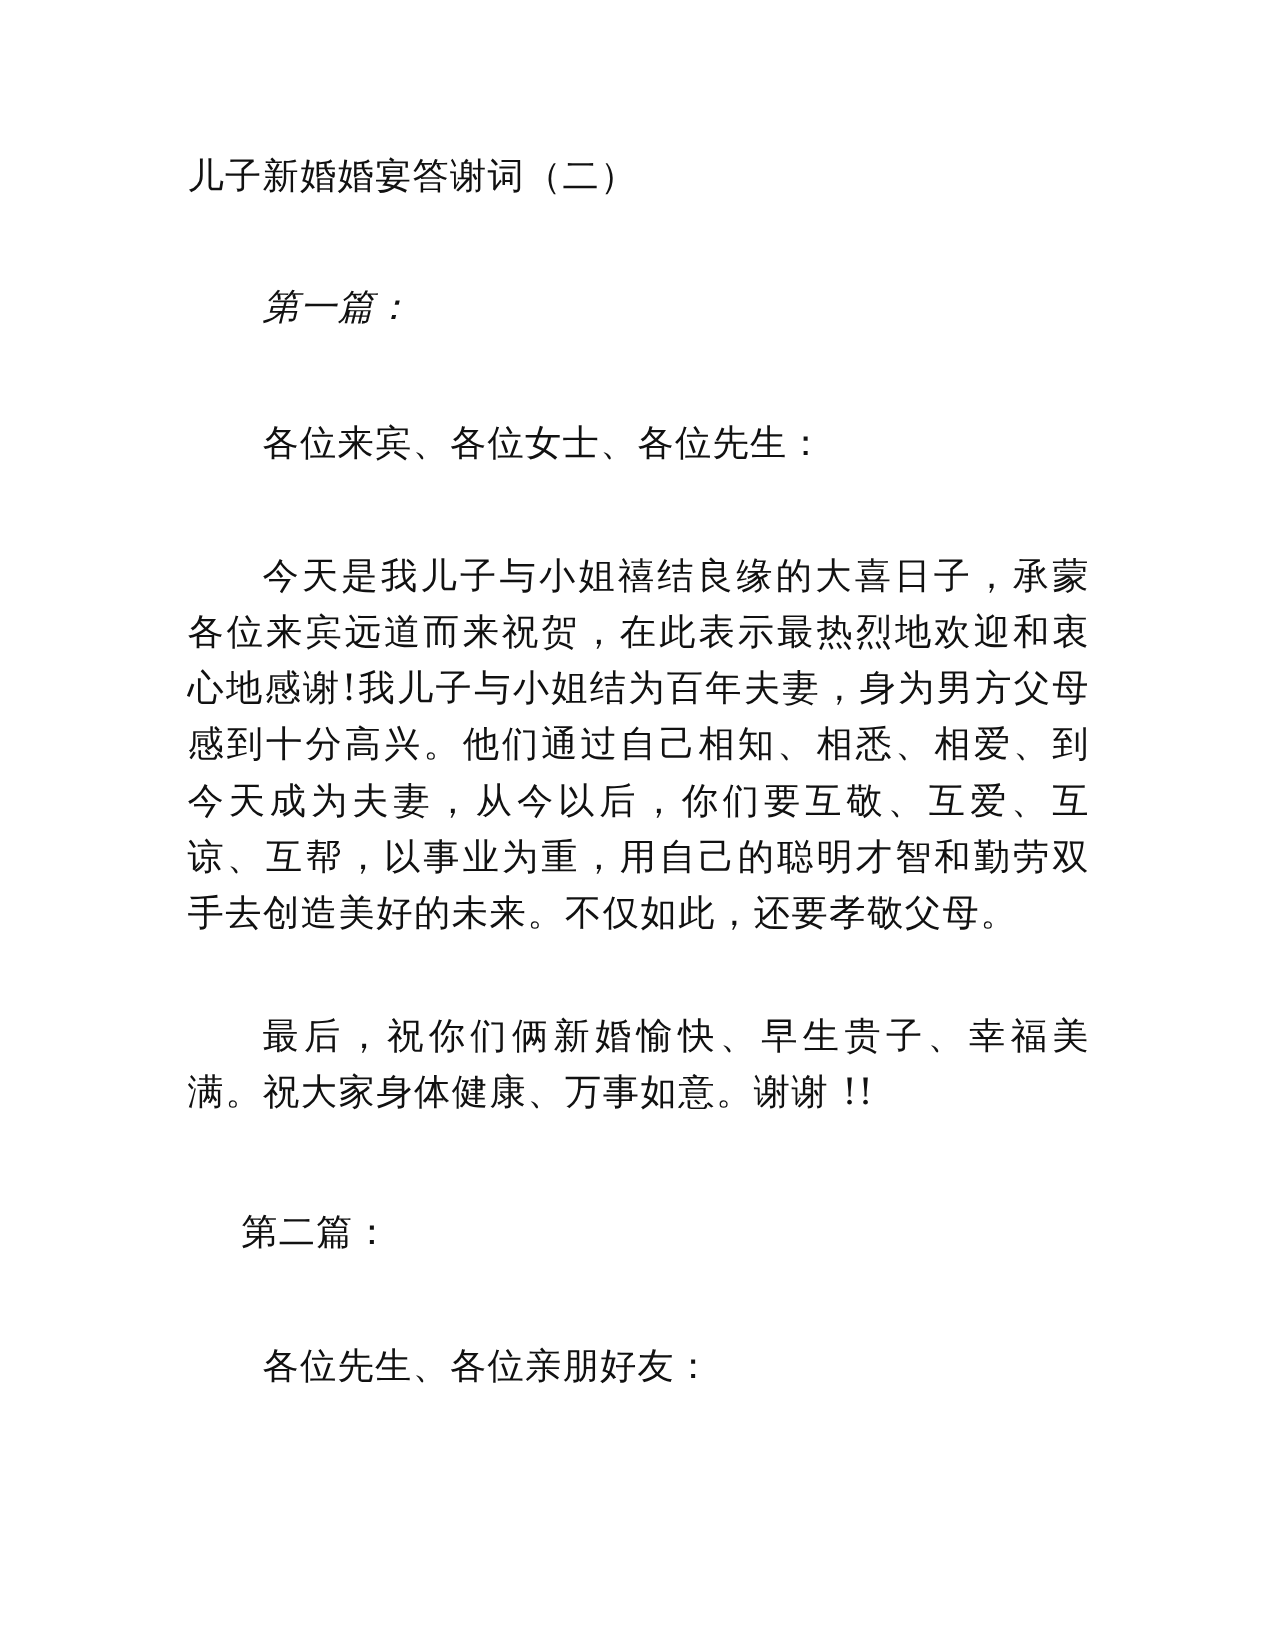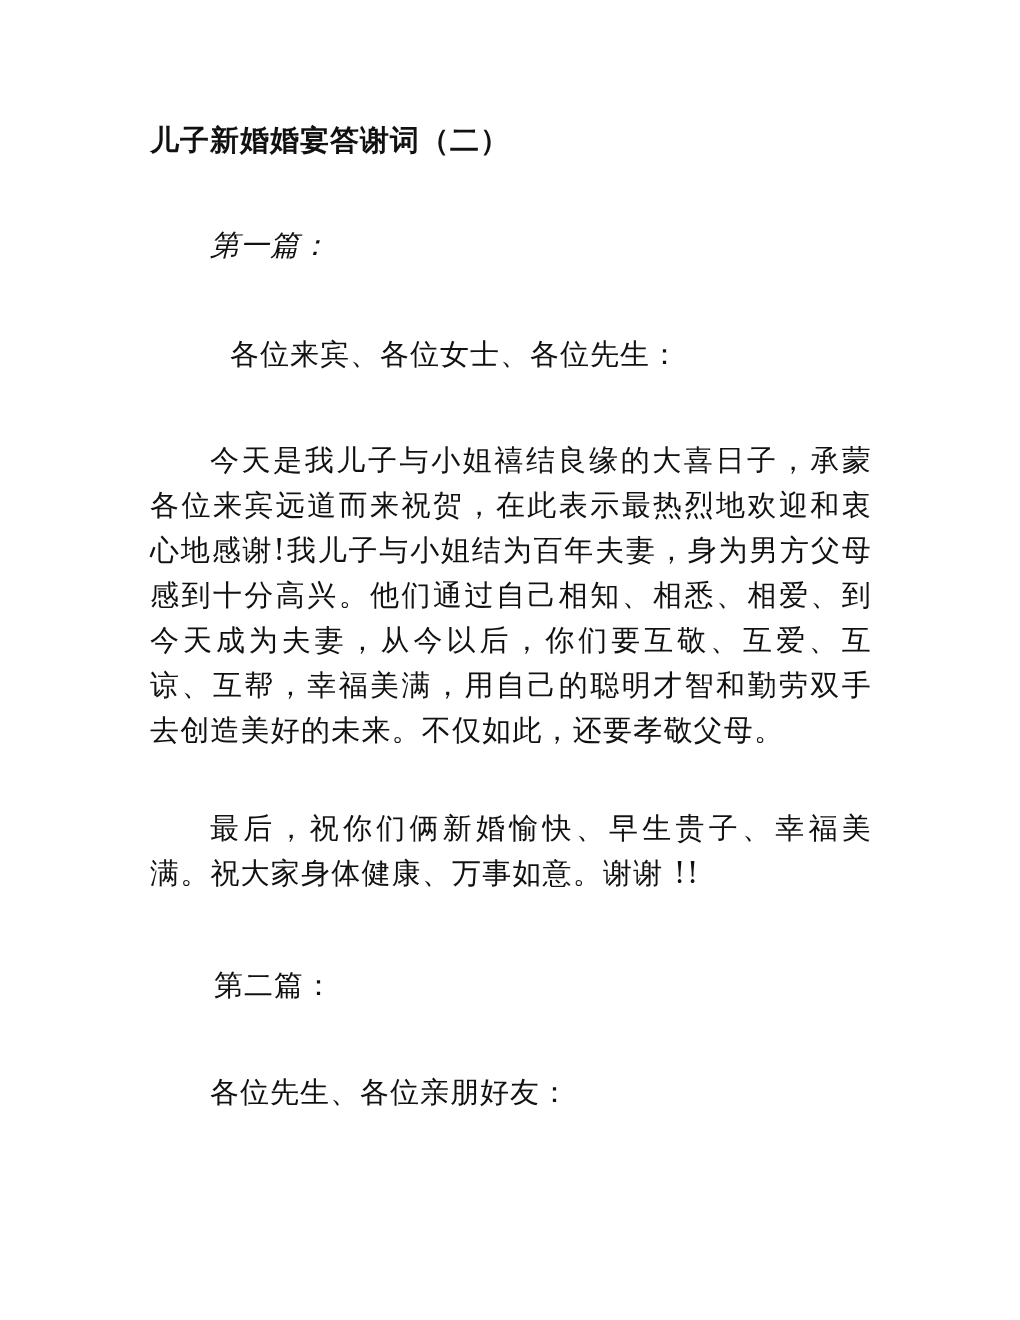--- a/index.html
+++ b/index.html
@@ -16,26 +16,26 @@
   .para {
     position: absolute; left: 0; width: 722px;
     font-size: 29px; line-height: 45px; letter-spacing: 1.2px;
     text-indent: 60px; text-align: justify;
   }
 </style>
 </head>
 <body>
 
 <div class="page">
-  <div class="line" style="top:117px;font-weight:bold;">儿子新婚婚宴答谢词（二）</div>
+  <div class="line" style="top:117px;">儿子新婚婚宴答谢词（二）</div>
 
   <div class="line" style="top:222px; left:60px;font-style:italic;">第一篇：</div>
 
-  <div class="line" style="top:331px; left:60px;margin-left:20px;">各位来宾、各位女士、各位先生：</div>
+  <div class="line" style="top:331px; left:60px;">各位来宾、各位女士、各位先生：</div>
 
-  <div class="para" style="top:438px;">今天是我儿子与小姐禧结良缘的大喜日子，承蒙各位来宾远道而来祝贺，在此表示最热烈地欢迎和衷心地感谢!我儿子与小姐结为百年夫妻，身为男方父母感到十分高兴。他们通过自己相知、相悉、相爱、到今天成为夫妻，从今以后，你们要互敬、互爱、互谅、互帮，幸福美满，用自己的聪明才智和勤劳双手去创造美好的未来。不仅如此，还要孝敬父母。</div>
+  <div class="para" style="top:438px;">今天是我儿子与小姐禧结良缘的大喜日子，承蒙各位来宾远道而来祝贺，在此表示最热烈地欢迎和衷心地感谢!我儿子与小姐结为百年夫妻，身为男方父母感到十分高兴。他们通过自己相知、相悉、相爱、到今天成为夫妻，从今以后，你们要互敬、互爱、互谅、互帮，以事业为重，用自己的聪明才智和勤劳双手去创造美好的未来。不仅如此，还要孝敬父母。</div>
 
   <div class="para" style="top:806px;">最后，祝你们俩新婚愉快、早生贵子、幸福美满。祝大家身体健康、万事如意。谢谢 !!</div>
 
-  <div class="line" style="top:962px; left:64px;">第二篇：</div>
+  <div class="line" style="top:962px; left:43px;">第二篇：</div>
 
   <div class="line" style="top:1069px; left:60px;">各位先生、各位亲朋好友：</div>
 </div>
 
 </body></html>

